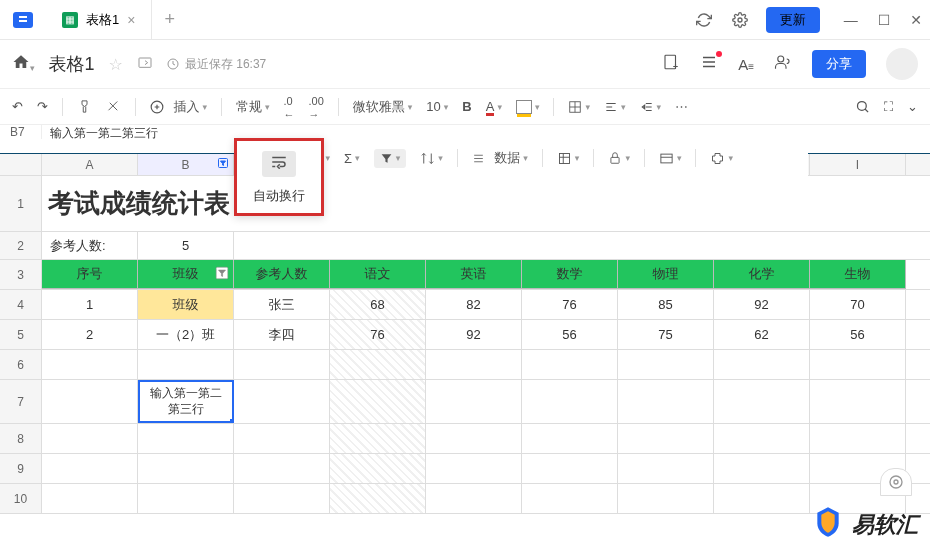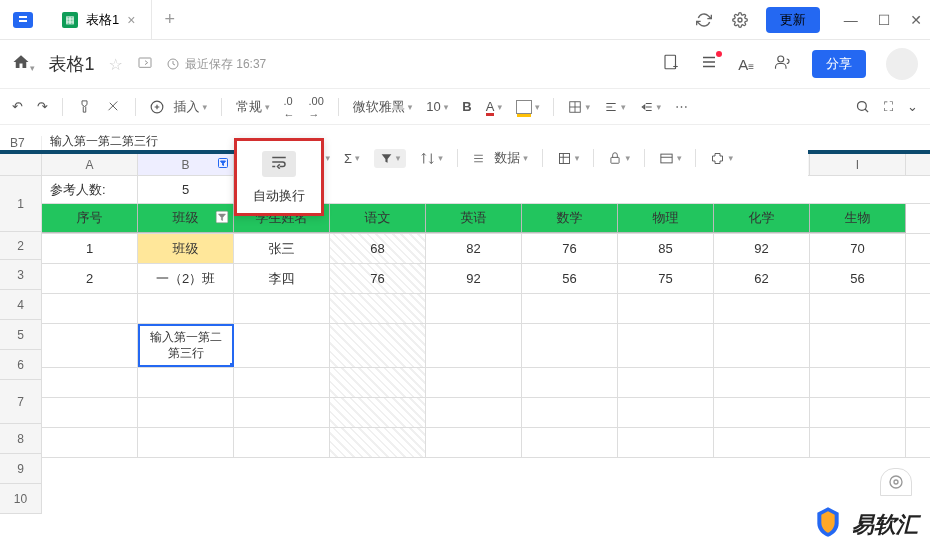--- a/index.html
+++ b/index.html
@@ -27,21 +27,21 @@
 .avatar { width: 32px; height: 32px; border-radius: 50%; background: #eee; }
 .toolbar1 { height: 36px; display: flex; align-items: center; padding: 0 12px; gap: 14px; border-top: 1px solid #eee; color: #555; font-size: 13px; }
 .toolbar1 .sep { width: 1px; height: 18px; background: #e0e0e0; }
 .tb-item { display: flex; align-items: center; gap: 3px; cursor: pointer; }
 .caret { font-size: 9px; color: #999; }
 .font-color-ico { position: relative; }
 .font-color-underline { position: absolute; bottom: -2px; left: 0; right: 0; height: 3px; background: #d32f2f; }
 .bg-color-ico { width: 16px; height: 14px; border: 1px solid #888; position: relative; }
 .bg-color-underline { position: absolute; bottom: -4px; left: 0; right: 0; height: 3px; background: #ffc107; }
 .right-tb { margin-left: auto; display: flex; gap: 14px; }
-.cell-ref-row { height: 30px; display: flex; align-items: flex-end; border-top: 1px solid #eee; border-bottom: 4px solid #0c4a6e; }
+.cell-ref-row { height: 30px; display: flex; align-items: flex-start; border-top: 1px solid #eee; border-bottom: 1px solid #0c4a6e; }
 .cell-ref { width: 42px; padding-left: 10px; font-size: 12px; color: #666; border-right: 1px solid #eee; }
 .formula-input { flex: 1; padding: 0 8px; font-size: 12px; color: #333; }
 .toolbar2 { position: absolute; top: 140px; left: 246px; right: 122px; height: 36px; display: flex; align-items: center; padding: 0 10px; gap: 14px; background: #fff; color: #555; font-size: 13px; z-index: 5; }
 .toolbar2 .sep { width: 1px; height: 18px; background: #e0e0e0; }
 .wrap-popup { position: absolute; top: 138px; left: 234px; border: 3px solid #d32f2f; background: #fff; z-index: 10; padding: 6px; box-shadow: 0 2px 8px rgba(0,0,0,0.15); }
 .wrap-icon-row { display: flex; justify-content: center; padding: 4px 16px; }
 .wrap-icon-box { background: #e8e8e8; padding: 4px 8px; border-radius: 3px; }
 .wrap-label { padding: 6px 10px 2px; font-size: 13px; color: #333; }
 .grid-container { position: relative; margin-top: 0; }
 .col-headers { display: flex; height: 22px; background: #f5f5f5; border-bottom: 1px solid #ddd; }
@@ -328,35 +328,38 @@
       <div class="row-h" style="height:30px">3</div>
       <div class="row-h" style="height:30px">4</div>
       <div class="row-h" style="height:30px">5</div>
       <div class="row-h" style="height:30px">6</div>
       <div class="row-h" style="height:44px">7</div>
       <div class="row-h" style="height:30px">8</div>
       <div class="row-h" style="height:30px">9</div>
       <div class="row-h" style="height:30px">10</div>
     </div>
     <div class="cells">
+      <div class="row" style="height:56px">
+        <div class="cell big-title" style="width:864px;border-right:none">考试成绩统计表</div>
+      </div>
       <div class="row" style="height:28px">
         <div class="cell col-A" style="justify-content:flex-start;padding-left:8px">参考人数:</div>
         <div class="cell col-B">5</div>
         <div class="cell" style="width:672px;border-right:none"></div>
       </div>
       <div class="row" style="height:30px">
         <div class="cell header-cell col-A">序号</div>
         <div class="cell header-cell col-B" style="position:relative">
             <span>班级</span>
             <span style="position:absolute;right:4px"><svg width="14" height="14" viewBox="0 0 24 24" fill="#fff" stroke="#888" stroke-width="1">
                 <rect x="2" y="2" width="20" height="20" rx="2" fill="#fff"></rect>
                 <path d="M6 7h12l-5 6v5l-2-1v-4z" fill="#888"></path>
               </svg></span>
           </div>
-        <div class="cell header-cell col-C">学生姓名</div>
+        <div class="cell header-cell col-C">参考人数</div>
         <div class="cell header-cell col-D">语文</div>
         <div class="cell header-cell col-F">英语</div>
         <div class="cell header-cell col-E">数学</div>
         <div class="cell header-cell col-G">物理</div>
         <div class="cell header-cell col-H">化学</div>
         <div class="cell header-cell col-I">生物</div>
       </div>
       <div class="row" style="height:30px">
         <div class="cell col-A">1</div>
         <div class="cell col-B class-cell">班级</div>

